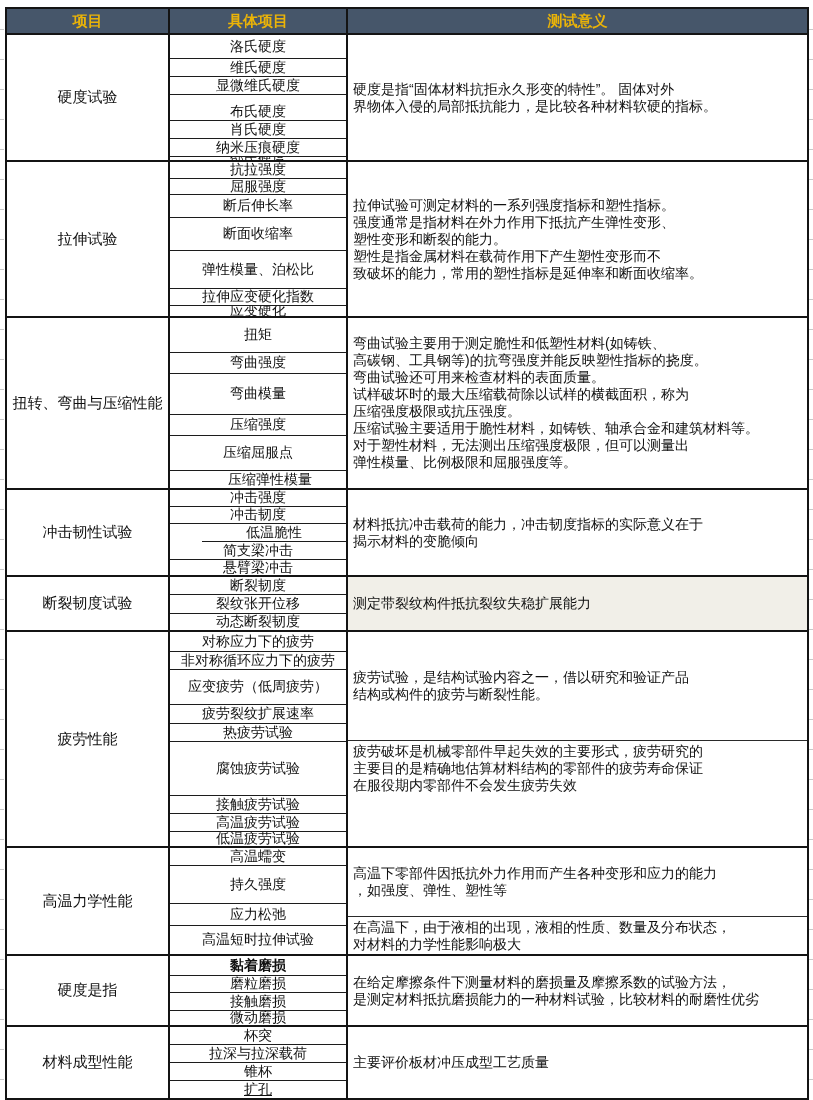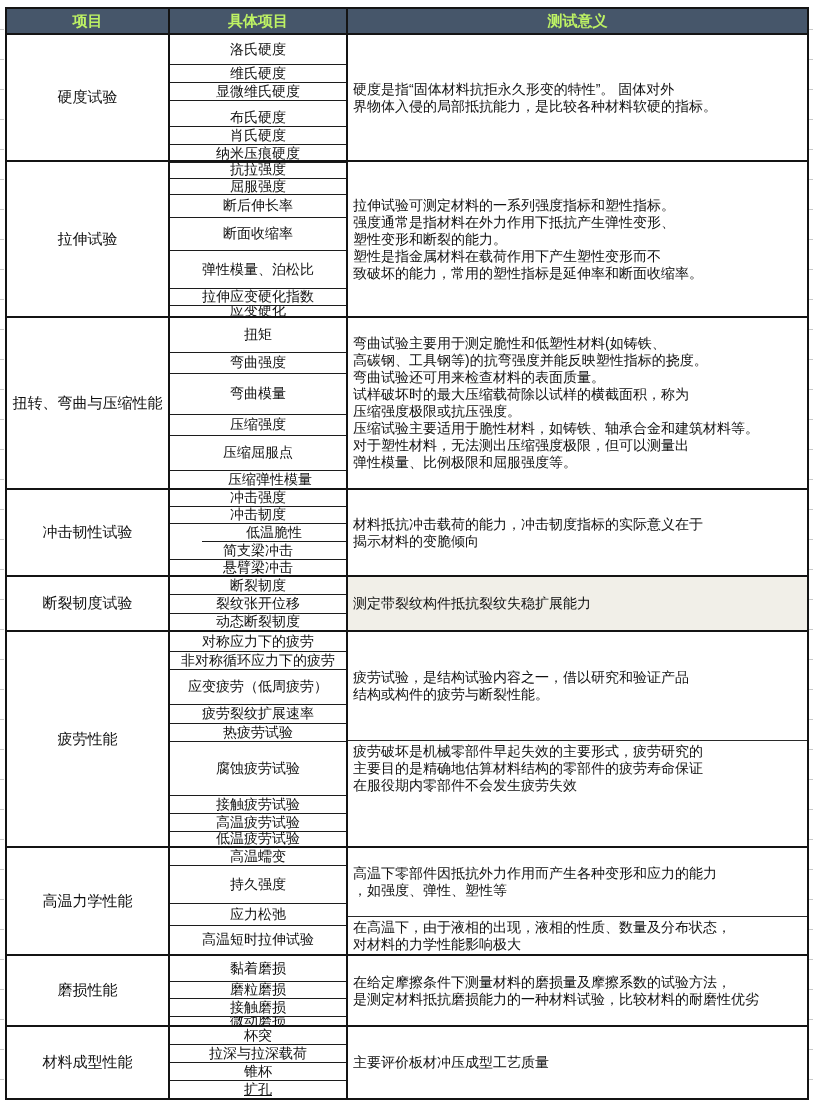--- a/index.html
+++ b/index.html
@@ -12,21 +12,21 @@
     position:absolute; top:0; width:4px; height:1100px;
     background:repeating-linear-gradient(to bottom, transparent 0 29px, #c9c9c9 29px 30px);
   }
   #gutter-left  { left:0; }
   #gutter-right { right:0; }
   #sheet {
     position:absolute; left:5px; top:7px; width:804px;
     border:2px solid #141414; box-sizing:border-box; background:#fff;
   }
   .header-row {
-    display:flex; height:24px; background:#46566a; color:#bef264;
+    display:flex; height:24px; background:#46566a; color:#eab308;
     font-weight:bold; font-size:15px; border-bottom:2px solid #141414;
   }
   .h-cell { display:flex; align-items:center; justify-content:center; box-sizing:border-box; }
   .c1 { width:163px; flex:0 0 163px; border-right:2px solid #141414; box-sizing:border-box; }
   .c2 { width:178px; flex:0 0 178px; border-right:2px solid #141414; box-sizing:border-box; }
   .c3 { flex:1 1 auto; box-sizing:border-box; }
   .section-row { display:flex; box-sizing:border-box; }
   .section-row + .section-row { border-top:2px solid #141414; }
   .name-cell {
     display:flex; align-items:center; justify-content:center;
@@ -58,21 +58,21 @@
 <div id="sheet">
   <div class="header-row">
     <div class="h-cell c1">项目</div>
     <div class="h-cell c2">具体项目</div>
     <div class="h-cell c3">测试意义</div>
   </div>
   <div id="table-body">
       <div class="section-row" style="height: 125px;">
         <div class="name-cell c1">硬度试验</div>
         <div class="items-col c2">
-          <div class="item-row" style="height: 30px; flex: 0 0 auto;">洛氏硬度</div>
+          <div class="item-row" style="height: 24px; flex: 0 0 auto;">洛氏硬度</div>
           <div class="item-row" style="height: 18px; flex: 0 0 auto;">维氏硬度</div>
           <div class="item-row" style="height: 18px; flex: 0 0 auto;">显微维氏硬度</div>
           <div class="item-row" style="height: 18px; flex: 0 0 auto; margin-top: 8px;">布氏硬度</div>
           <div class="item-row" style="height: 18px; flex: 0 0 auto;">肖氏硬度</div>
           <div class="item-row" style="height: 18px; flex: 0 0 auto;">纳米压痕硬度</div>
           <div class="item-row" style="flex: 1 1 0px;">邵氏硬度</div>
         </div>
         <div class="meaning-col c3">
           <div class="meaning-block" style="flex: 1 1 0px;">硬度是指“固体材料抗拒永久形变的特性”。  固体对外
 界物体入侵的局部抵抗能力，是比较各种材料软硬的指标。</div>
@@ -173,23 +173,23 @@
           <div class="item-row" style="flex: 1 1 0px;">高温短时拉伸试验</div>
         </div>
         <div class="meaning-col c3">
           <div class="meaning-block" style="flex: 71 1 0px;">高温下零部件因抵抗外力作用而产生各种变形和应力的能力
 ，如强度、弹性、塑性等</div>
           <div class="meaning-block" style="flex: 37 1 0px;">在高温下，由于液相的出现，液相的性质、数量及分布状态，
 对材料的力学性能影响极大</div>
         </div>
       </div>
       <div class="section-row" style="height: 71px;">
-        <div class="name-cell c1">磨损性能</div>
-        <div class="items-col c2">
-          <div class="item-row" style="height: 26px; flex: 0 0 auto;">黏着磨损</div>
+        <div class="name-cell c1">硬度是指</div>
+        <div class="items-col c2">
+          <div class="item-row" style="height: 20px; flex: 0 0 auto; font-weight: bold;">黏着磨损</div>
           <div class="item-row" style="height: 17px; flex: 0 0 auto;">磨粒磨损</div>
           <div class="item-row" style="height: 18px; flex: 0 0 auto;">接触磨损</div>
           <div class="item-row" style="flex: 1 1 0px;">微动磨损</div>
         </div>
         <div class="meaning-col c3">
           <div class="meaning-block" style="flex: 1 1 0px;">在给定摩擦条件下测量材料的磨损量及摩擦系数的试验方法，
 是测定材料抵抗磨损能力的一种材料试验，比较材料的耐磨性优劣</div>
         </div>
       </div>
       <div class="section-row" style="height: 73px;">

